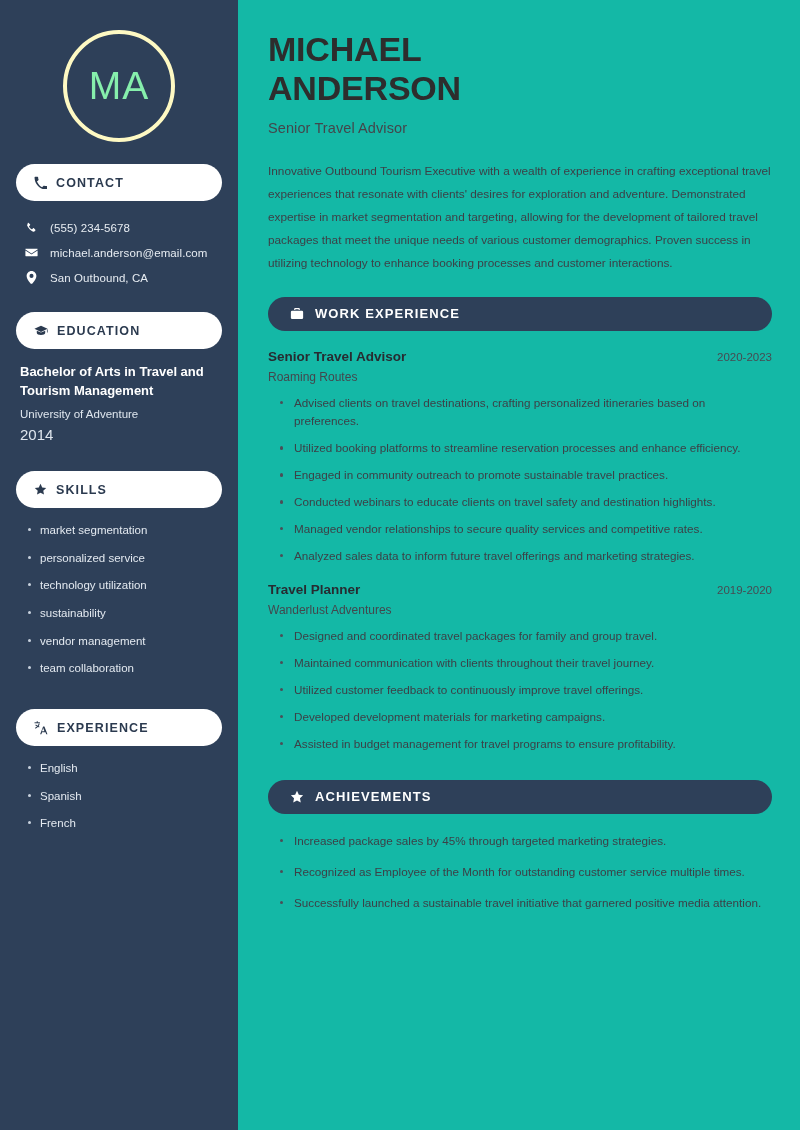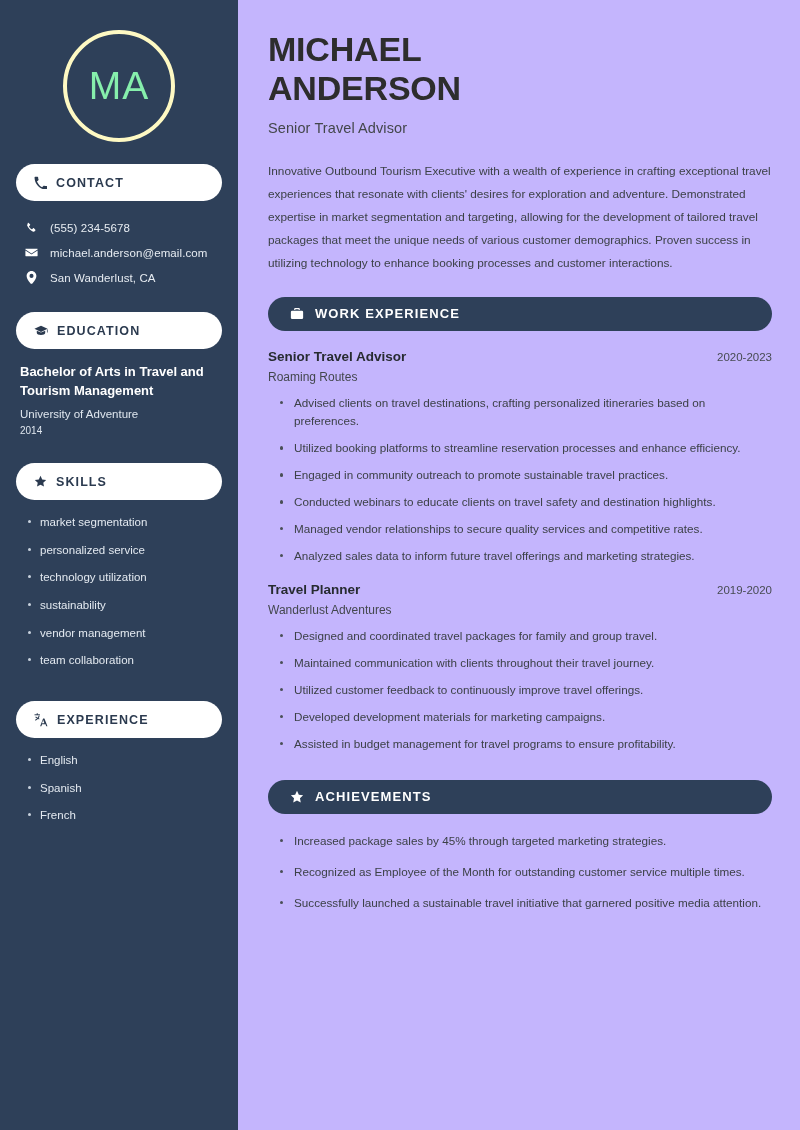--- a/index.html
+++ b/index.html
@@ -95,21 +95,21 @@
     line-height: 1.45;
     color: #ffffff;
     margin-bottom: 4px;
   }
   .edu-school {
     font-size: 11.5px;
     color: #dfe6ee;
     line-height: 1.6;
   }
   .edu-year {
-    font-size: 10px;
+    font-size: 15px;
     color: #dfe6ee;
     line-height: 1.6;
   }
 
   .side-list { list-style: none; padding: 0 6px 0 10px; margin-bottom: 24px; }
   .side-list li {
     position: relative;
     padding-left: 14px;
     font-size: 11.5px;
     color: #e3e9f0;
@@ -126,21 +126,21 @@
     height: 3px;
     border-radius: 50%;
     background: #c8d2de;
   }
 
   .sec-gap-1 { height: 8px; }
 
   
   .main {
     flex: 1;
-    background: #c4b5fd;
+    background: #14b8a6;
     padding: 30px 28px 0 30px;
   }
 
   .name {
     font-size: 34px;
     font-weight: bold;
     color: #2d2d2d;
     line-height: 1.14;
     letter-spacing: -0.2px;
     text-transform: uppercase;
@@ -262,21 +262,21 @@
             </svg>
         </span>
         <span>michael.anderson@email.com</span>
       </div>
       <div class="contact-row">
         <span class="ico">
           <svg width="11" height="13" viewBox="0 0 12 16" fill="#ffffff">
               <path d="M6 0C2.7 0 0 2.7 0 6c0 4.3 5.3 9.6 5.6 9.8.2.2.6.2.8 0C6.7 15.6 12 10.3 12 6c0-3.3-2.7-6-6-6zm0 8.5A2.5 2.5 0 1 1 6 3.5a2.5 2.5 0 0 1 0 5z"></path>
             </svg>
         </span>
-        <span>San Wanderlust, CA</span>
+        <span>San Outbound, CA</span>
       </div>
     </div>
 
     <div class="pill">
       <span class="ico">
         <svg width="14" height="14" viewBox="0 0 16 16" fill="#2b3a4f">
             <path d="M8 2 .5 5.5 8 9l7.5-3.5L8 2z"></path>
             <path d="M3.2 7.6v2.8c0 1.3 2.1 2.3 4.8 2.3s4.8-1 4.8-2.3V7.6L8 9.8 3.2 7.6z"></path>
             <path d="M14.8 6.3v3.4h.8V6.1l-.8.2z"></path>
           </svg>

